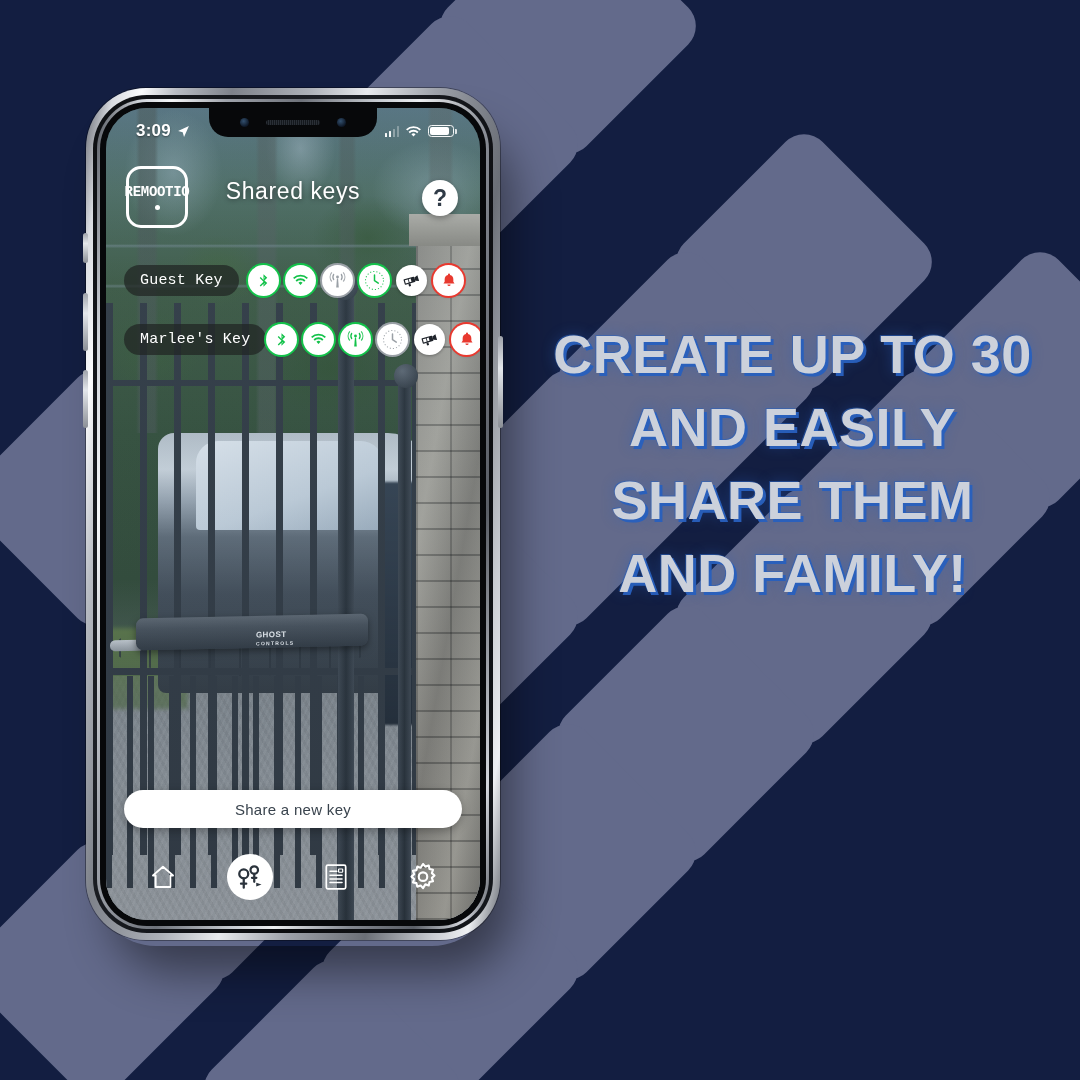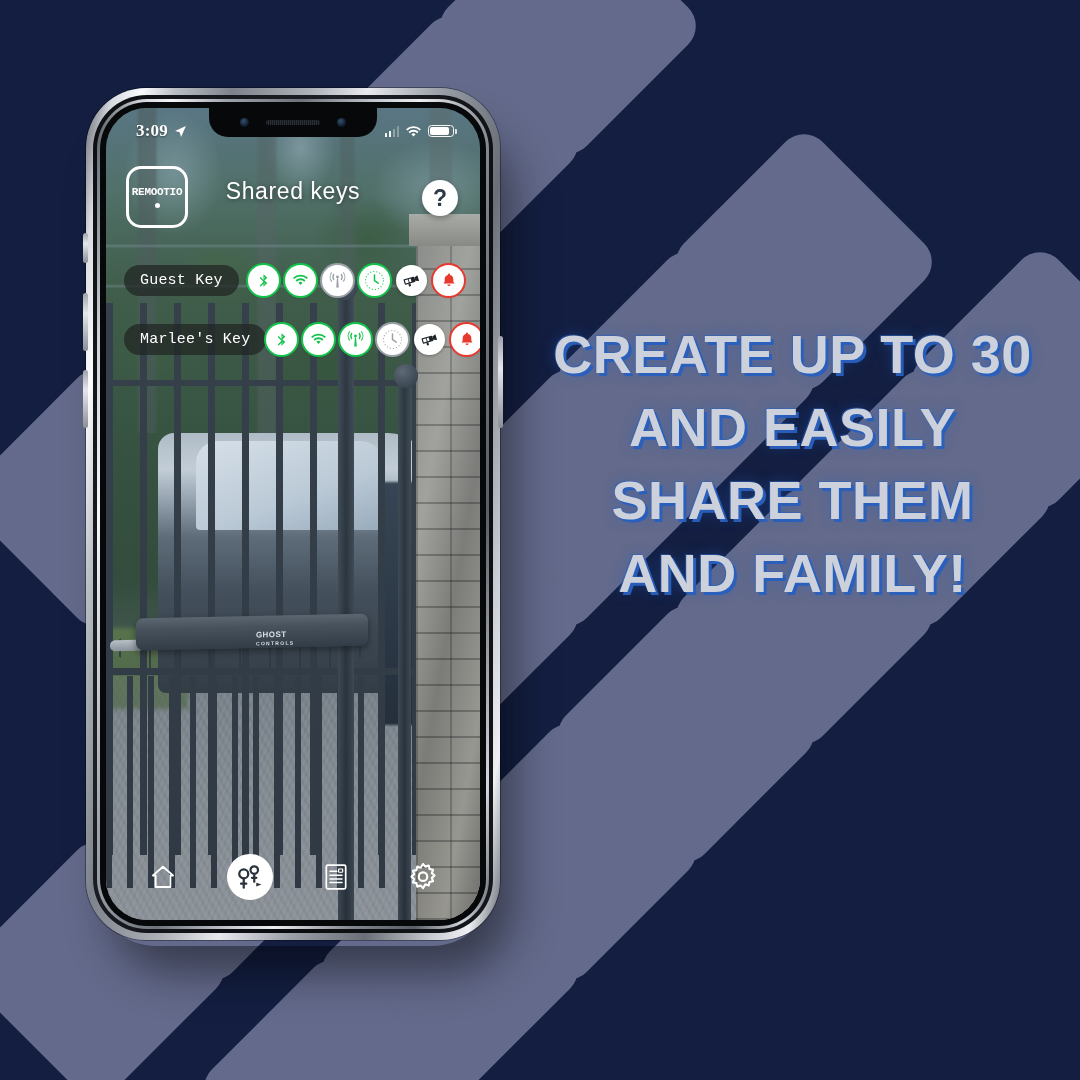--- a/index.html
+++ b/index.html
@@ -181,21 +181,21 @@
   
   #wp-wash { inset:0; background:linear-gradient(180deg, rgba(120,150,170,.16), rgba(90,110,130,.10)); }
 
   
   #status-bar {
     position:absolute; left:0; right:0; top:0; height:40px;
     display:flex; align-items:center; justify-content:space-between;
     padding:6px 26px 0 30px; color:#fff;
   }
   #status-left { display:flex; align-items:center; gap:6px; font-size:17px; font-weight:600; letter-spacing:.2px;
-    text-shadow:0 1px 2px rgba(0,0,0,.45);font-family:Liberation Serif, serif; }
+    text-shadow:0 1px 2px rgba(0,0,0,.45); }
   #status-right { display:flex; align-items:center; gap:6px; }
   .bars { display:flex; align-items:flex-end; gap:1.5px; height:11px; }
   .bars i { display:block; width:2.5px; background:#fff; border-radius:.5px; opacity:.95; }
   .bars i:nth-child(1){ height:4px; } .bars i:nth-child(2){ height:6px; }
   .bars i:nth-child(3){ height:8px; opacity:.35; } .bars i:nth-child(4){ height:11px; opacity:.3; }
   #battery { width:26px; height:12px; border:1.6px solid rgba(255,255,255,.95); border-radius:3.5px; position:relative; }
   #battery::after { content:""; position:absolute; right:-4px; top:3px; width:2px; height:5px;
     background:rgba(255,255,255,.8); border-radius:0 1px 1px 0; }
   #battery-fill { position:absolute; left:1.2px; top:1.2px; bottom:1.2px; width:78%; background:#fff; border-radius:2px; }
 
@@ -211,21 +211,21 @@
   #speaker { width:54px; height:5px; border-radius:3px;
     background:repeating-linear-gradient(90deg,#2a2f36 0 1px, #14181d 1px 2px); }
 
   
   #app-header { position:absolute; left:0; right:0; top:58px; height:70px; }
   #logo-box {
     position:absolute; left:20px; top:0; width:62px; height:62px;
     border:3px solid #fff; border-radius:15px;
     display:flex; flex-direction:column; align-items:center; justify-content:center; gap:5px;
   }
-  #logo-text { color:#fff; font-size:11px; font-weight:bold; letter-spacing:-0.3px;
+  #logo-text { color:#fff; font-size:14px; font-weight:bold; letter-spacing:-0.3px;
     font-family:"Liberation Mono", monospace; }
   #logo-dot { width:5px; height:5px; border-radius:50%; background:#fff; }
   #screen-title {
     position:absolute; left:0; right:0; top:12px; text-align:center;
     color:#fff; font-size:23px; font-weight:300; letter-spacing:.6px;
     text-shadow:0 1px 5px rgba(0,0,0,.45);
   }
   #help-button {
     position:absolute; right:22px; top:14px; width:36px; height:36px; border-radius:50%;
     background:#fff; display:flex; align-items:center; justify-content:center;
@@ -481,20 +481,21 @@
             <svg width="16" height="16" viewBox="0 0 24 24">
                 <path d="M12 2.4a1.5 1.5 0 0 1 1.5 1.5v.5a6.5 6.5 0 0 1 5 6.3v4l1.8 2.6H3.7L5.5 14.7v-4a6.5 6.5 0 0 1 5-6.3v-.5A1.5 1.5 0 0 1 12 2.4z" fill="#e8392f"></path>
                 <path d="M9.6 18.6h4.8a2.4 2.4 0 0 1-4.8 0z" fill="#e8392f"></path>
               </svg>
           </span>
         </span>
       </div>
 
     </div>
 
+    <div id="share-button">Share a new key</div>
 
     <div id="tab-bar">
       <div class="tab-item">
         <svg width="28" height="28" viewBox="0 0 24 24">
           <path d="M12 3.2 3.4 10.6v.1h2.3v9.9h12.6v-9.9h2.3v-.1z" fill="none" stroke="#fff" stroke-width="1.6" stroke-linejoin="round"></path>
         </svg>
       </div>
       <div class="tab-item active">
         <svg width="30" height="30" viewBox="0 0 24 24">
           <circle cx="7" cy="9.5" r="3.6" fill="none" stroke="#2b333c" stroke-width="1.8"></circle>

